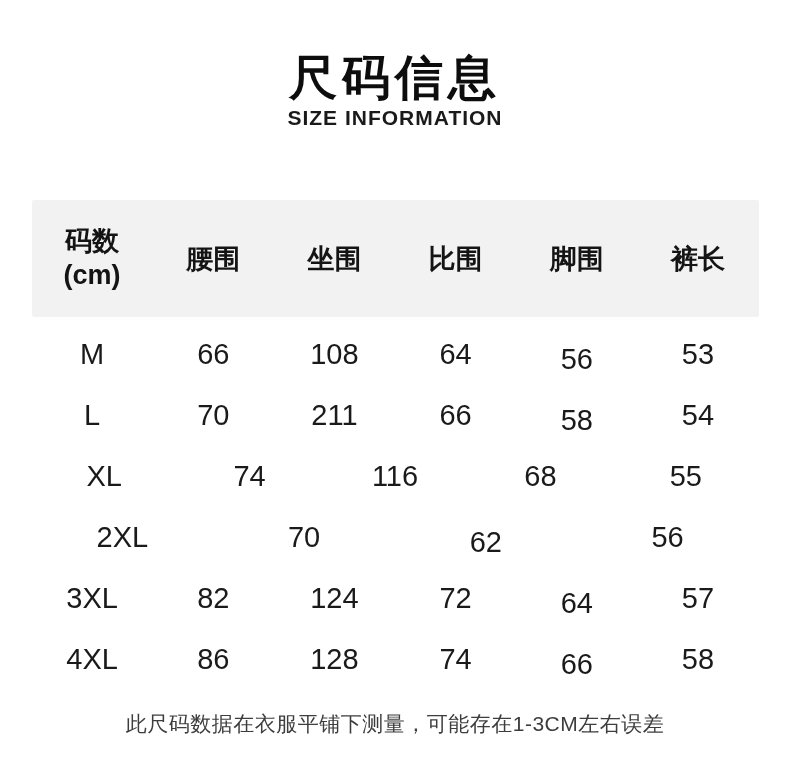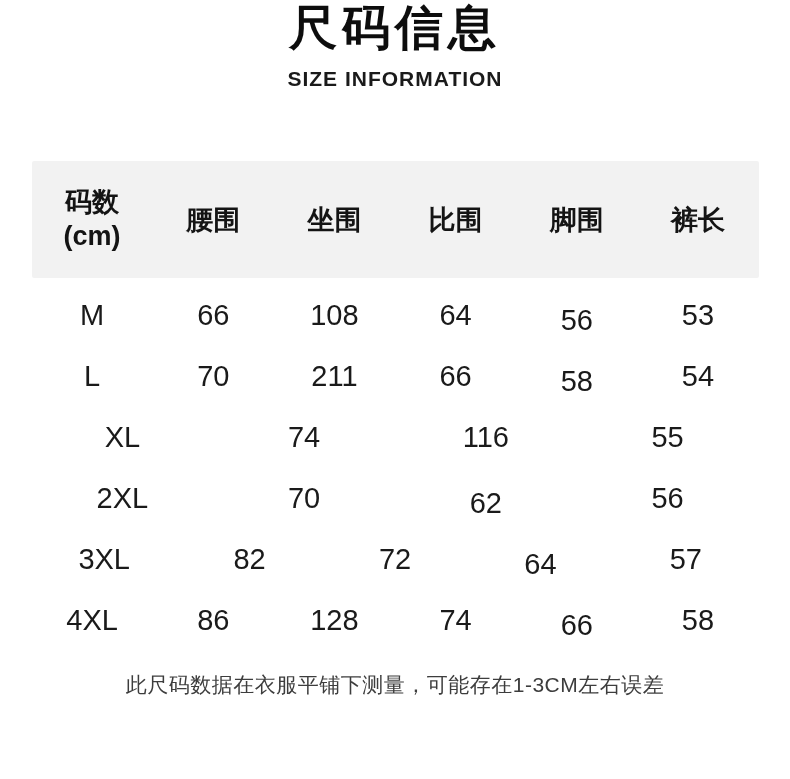--- a/index.html
+++ b/index.html
@@ -7,29 +7,30 @@
   .page {
     position: relative;
     width: 790px;
     height: 779px;
     background: #ffffff;
     font-family: "Liberation Sans", "DejaVu Sans", sans-serif;
     color: #111111;
     overflow: hidden;
   }
   .title {
+    padding-top: 50px;
     text-align: center;
     font-size: 48px;
     line-height: 1.15;
     font-weight: bold;
     letter-spacing: 5px;
     color: #0d0d0d;
   }
   .subtitle {
-    margin-top: 11px;
+    margin-top: 0;
     text-align: center;
     font-size: 21px;
     line-height: 26px;
     font-weight: 600;
     letter-spacing: 1px;
     color: #1a1a1a;
   }
   .size-table {
     width: 727px;
     margin: 69px auto 0 auto;
@@ -110,33 +111,35 @@
         <div class="td">211</div>
         <div class="td">66</div>
         <div class="td shift-down">58</div>
         <div class="td">54</div>
       </div>
 
       <div class="tr">
         <div class="td">XL</div>
         <div class="td">74</div>
         <div class="td">116</div>
+        <div class="td">68</div>
         <div class="td">55</div>
       </div>
 
       <div class="tr">
         <div class="td">2XL</div>
         <div class="td">70</div>
         <div class="td shift-down">62</div>
         <div class="td">56</div>
       </div>
 
       <div class="tr">
         <div class="td">3XL</div>
         <div class="td">82</div>
+        <div class="td">124</div>
         <div class="td">72</div>
         <div class="td shift-down">64</div>
         <div class="td">57</div>
       </div>
 
       <div class="tr">
         <div class="td">4XL</div>
         <div class="td">86</div>
         <div class="td">128</div>
         <div class="td">74</div>

